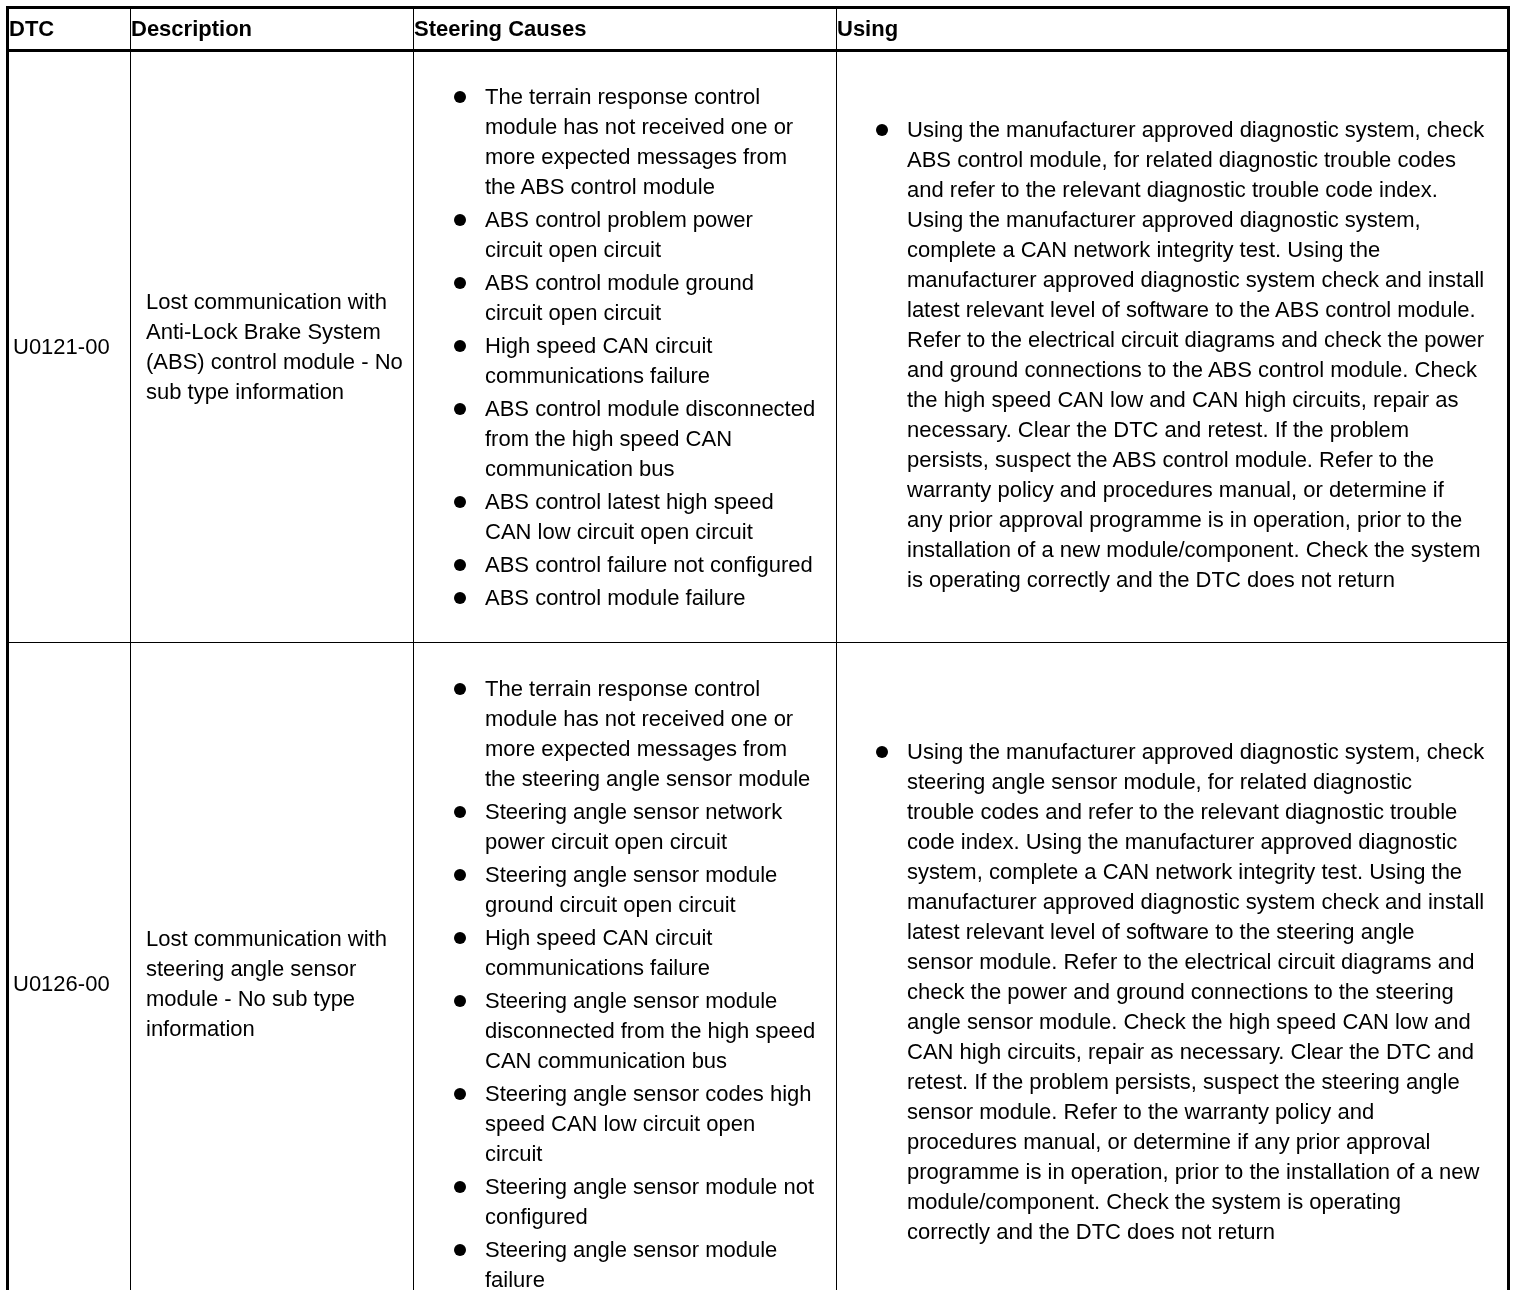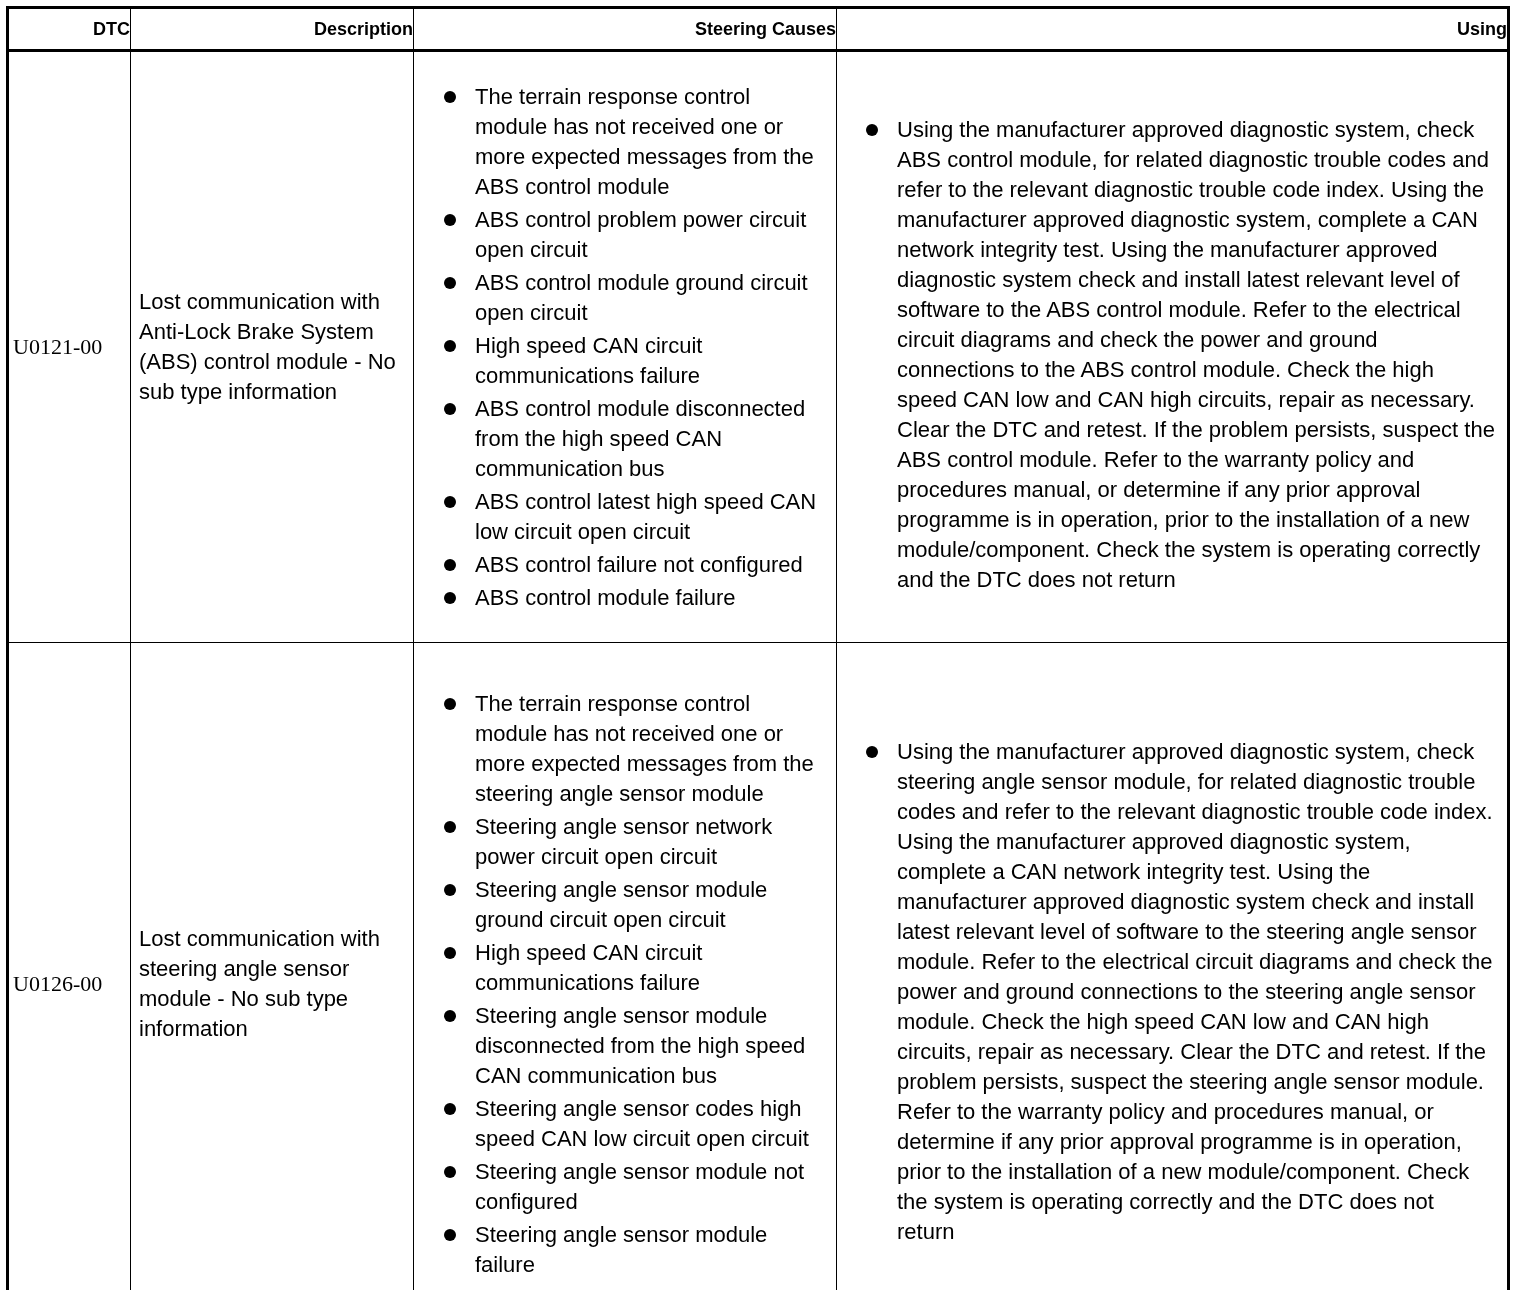--- a/index.html
+++ b/index.html
@@ -5,28 +5,28 @@
   html, body { margin: 0; padding: 0; background: #ffffff; }
   body { width: 1520px; height: 1290px; position: relative; font-family: "Liberation Sans", sans-serif; color: #000; }
   table.dtc {
     position: absolute; left: 6px; top: 6px;
     width: 1501px; border-collapse: collapse;
     border: 3px solid #000;
     table-layout: fixed;
   }
   table.dtc th, table.dtc td { border: 1.5px solid #000; vertical-align: middle; }
   table.dtc th {
-    height: 40px; font-weight: bold; font-size: 18px; text-align: right; padding: 0;
+    height: 40px; font-weight: bold; font-size: 22px; text-align: left; padding: 0;
     border-bottom: 3px solid #000;
   }
-  td.dtc-code { font-size: 22px; text-align: left; padding: 0 0 0 4px; font-family: Liberation Serif, serif; }
-  td.desc { font-size: 22px; line-height: 30px; padding: 0 6px 0 8px; }
+  td.dtc-code { font-size: 22px; text-align: left; padding: 0 0 0 4px; }
+  td.desc { font-size: 22px; line-height: 30px; padding: 0 6px 0 15px; }
   td.causes { padding: 4px 4px 4px 0; }
   td.action { padding: 20px 6px 4px 0; }
-  ul.bul { list-style: none; margin: 6px; padding: 0; }
+  ul.bul { list-style: none; margin: 16px; padding: 0; }
   ul.bul li { position: relative; padding-left: 55px; font-size: 22px; line-height: 30px; margin: 0 0 3px 0; }
   ul.bul li .dot {
     position: absolute; left: 24px; top: 9px; width: 12px; height: 12px; border-radius: 50%; background: #000;
   }
   td.action ul.bul li { padding-left: 54px; }
   td.action ul.bul li .dot { left: 23px; }
   tr.row1 td { height: 566px; }
   tr.row2 td { height: 658px; }
 </style>
 </head>

